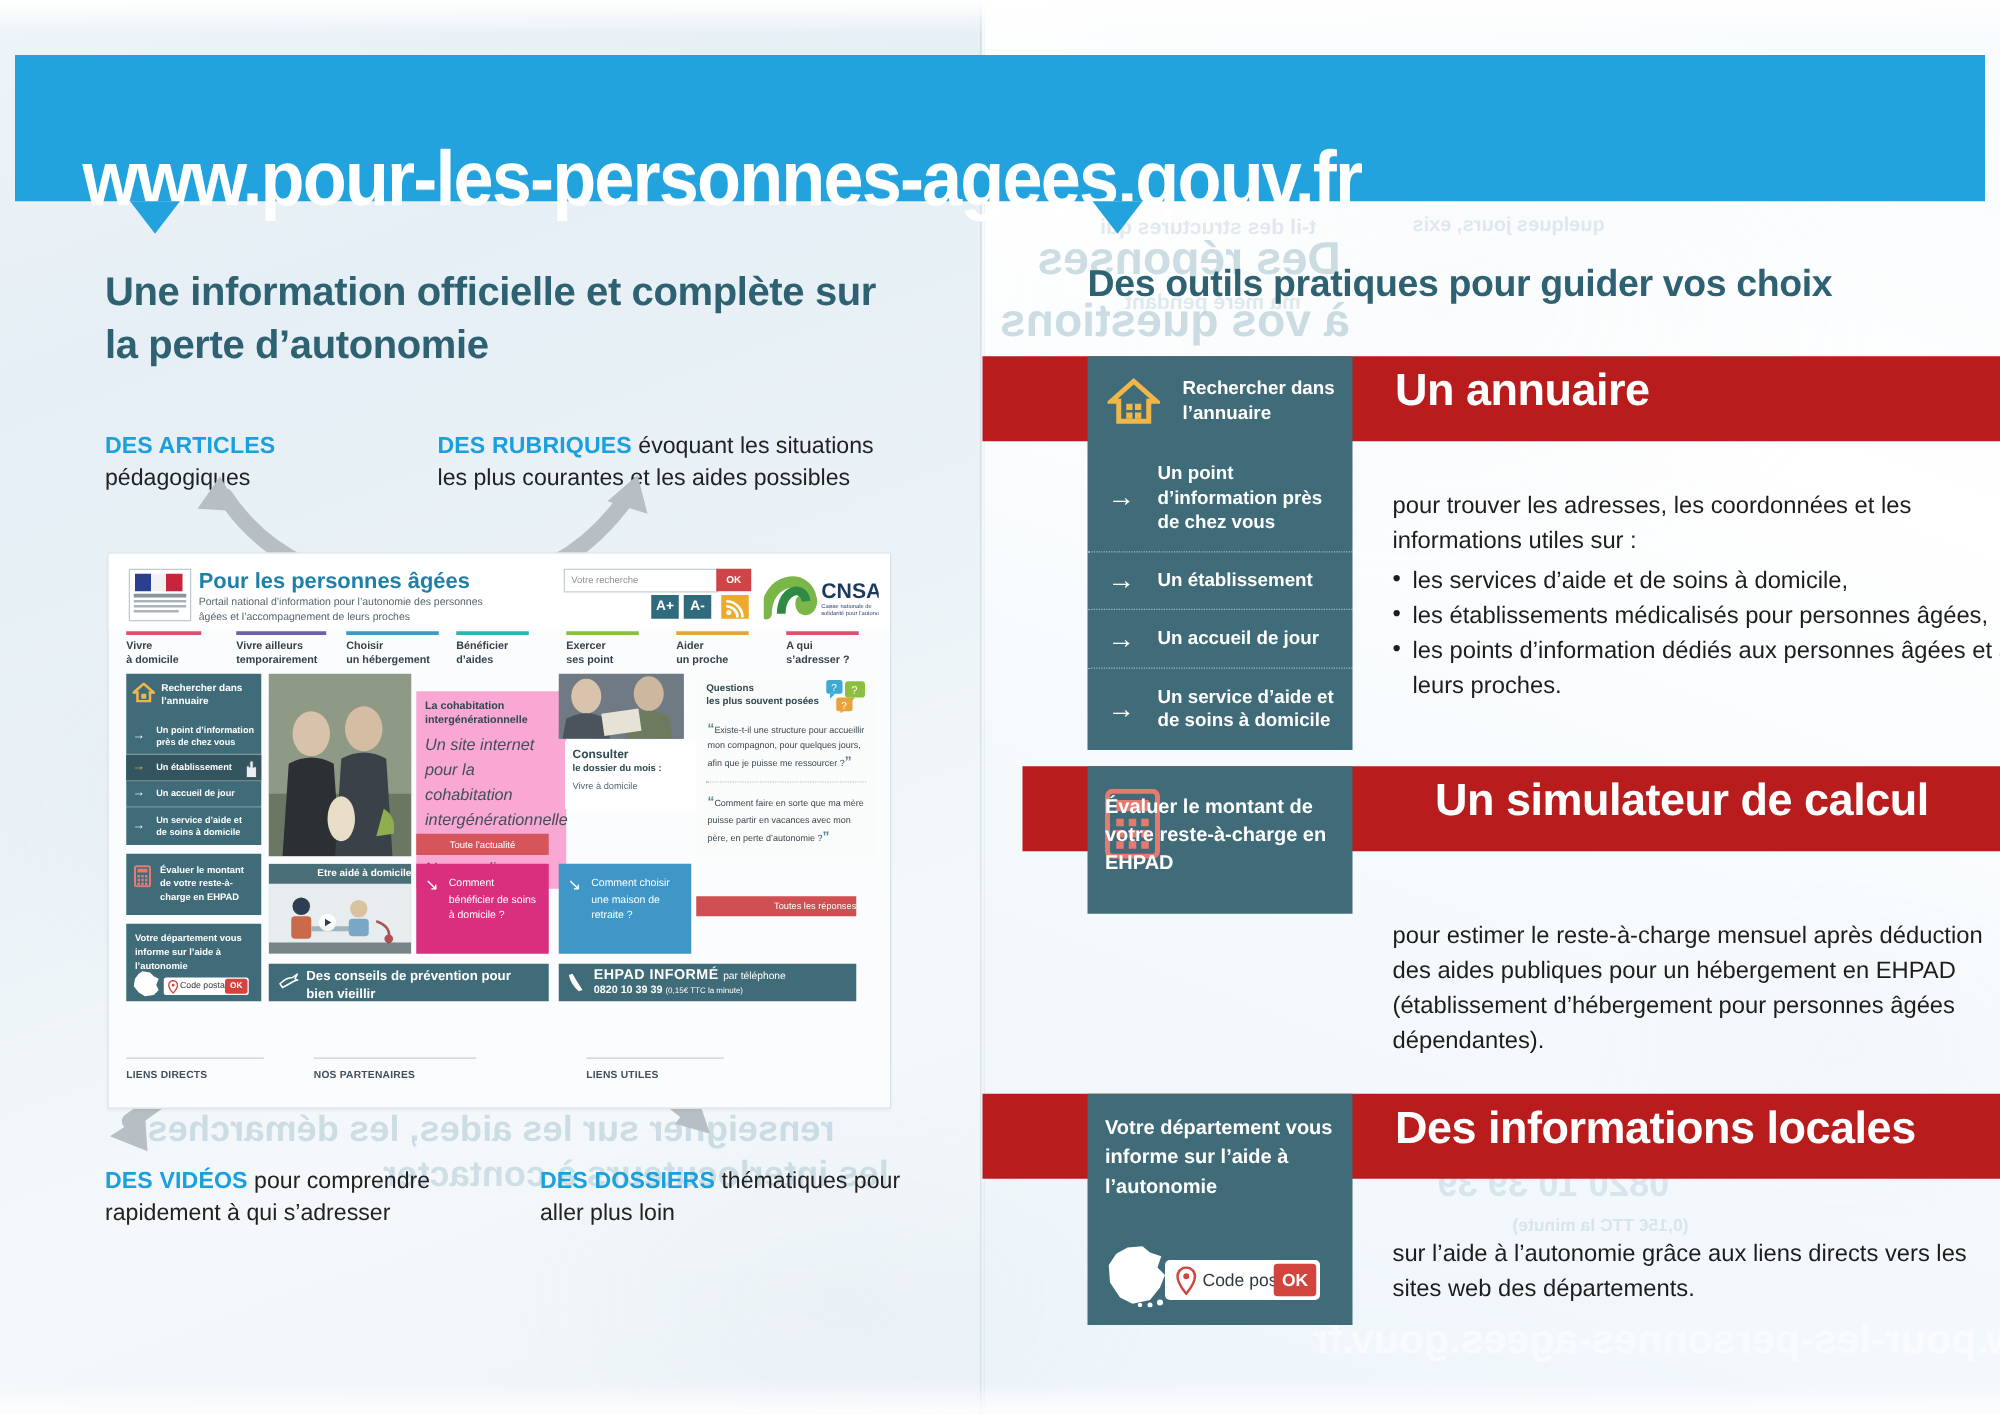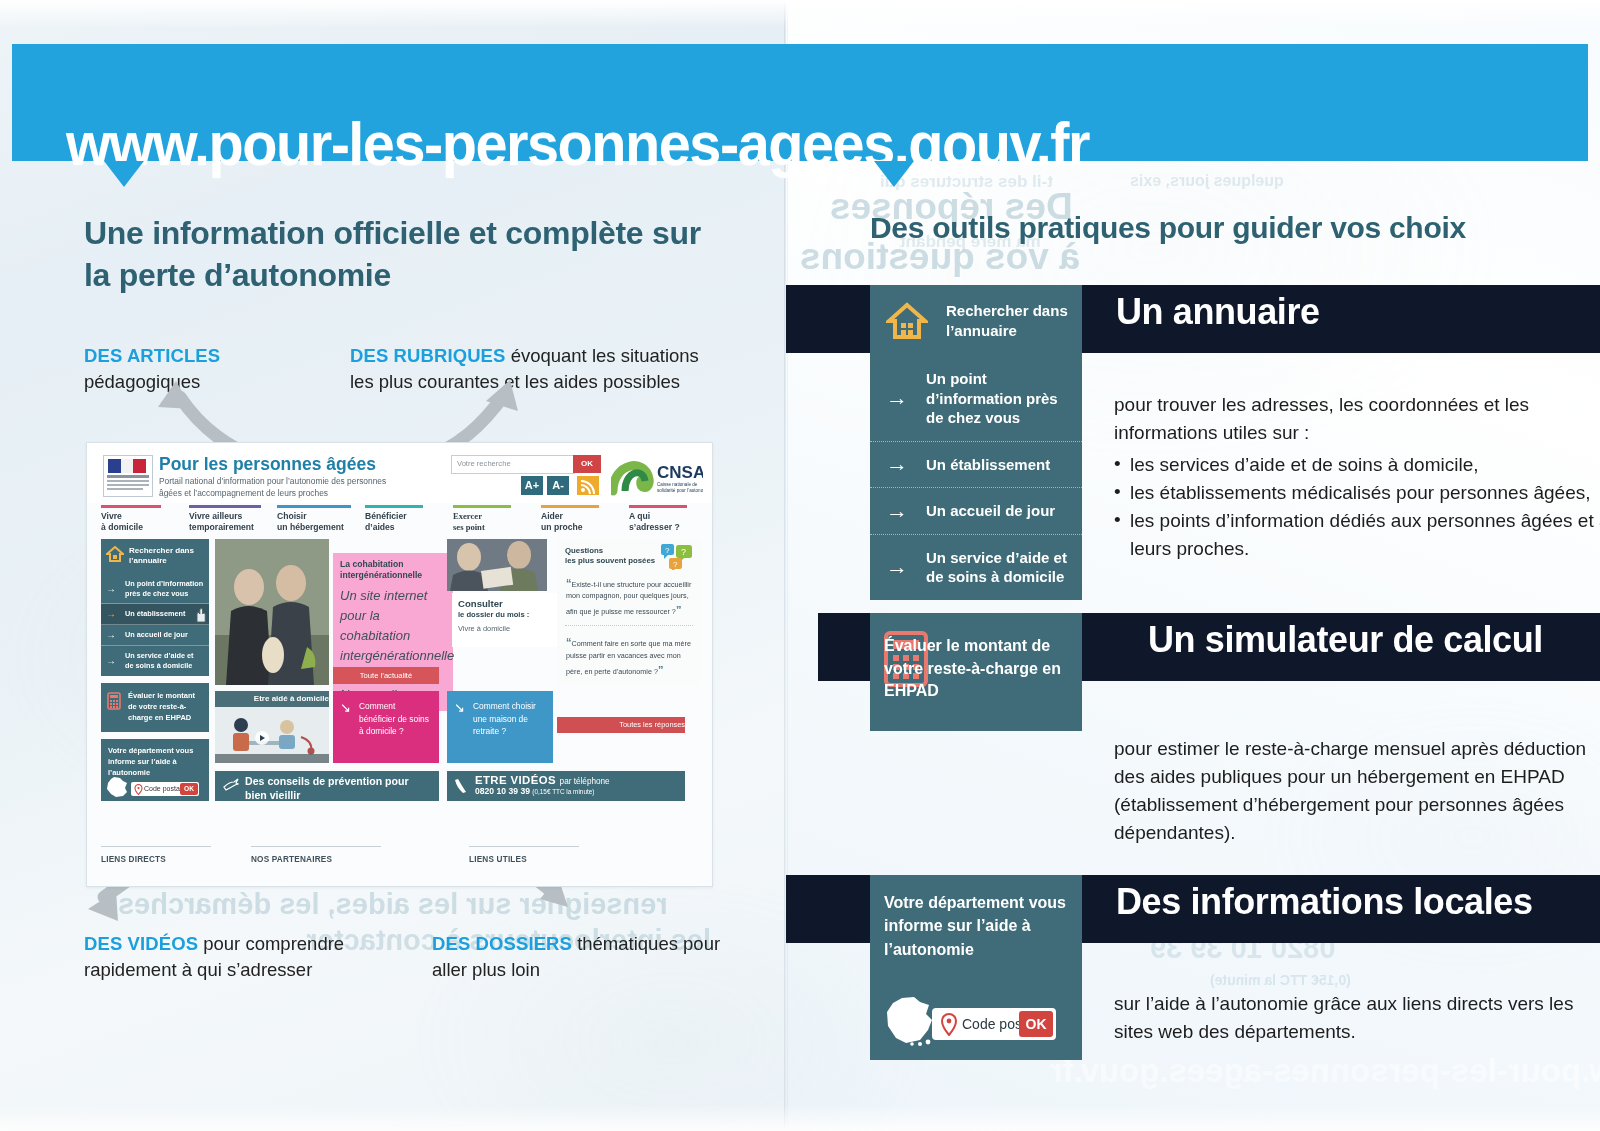--- a/index.html
+++ b/index.html
@@ -151,21 +151,21 @@
   .bar2 .l2 em{font-style:normal;font-size:6.4px;font-weight:normal;}
   .bicon{position:absolute;left:8px;top:7px;font-size:15px;color:#fff;line-height:1;}
   .mk-foot{position:absolute;left:14px;top:412px;width:598px;}
   .mk-foot .c{position:absolute;top:0;font-size:8.2px;font-weight:bold;color:#40505a;letter-spacing:.2px;}
   .mk-foot .ln{position:absolute;top:-9px;height:1px;background:#c6d0d6;}
 
   
   .rpanel{position:absolute;left:786px;top:175px;width:814px;height:956px;}
   .r-head{position:absolute;left:84px;top:36px;width:730px;
     color:#2e6272;font-size:30px;font-weight:bold;letter-spacing:-.3px;white-space:nowrap;}
-  .green{position:absolute;left:0;width:814px;height:68px;background:#0f172a;}
+  .green{position:absolute;left:0;width:814px;height:68px;background:#b91c1c;}
   .green .gt{position:absolute;left:330px;top:6px;color:#ffffff;font-size:36px;font-weight:bold;letter-spacing:-.4px;}
   .widget{position:absolute;left:84px;background:#3f6c78;width:212px;}
   .w-row{position:relative;color:#fff;font-size:15px;font-weight:bold;line-height:1.3;
     padding:13px 8px 13px 56px;border-bottom:1.5px dotted rgba(255,255,255,.5);}
   .w-row:last-child{border-bottom:none;}
   .w-row .ar{position:absolute;left:16px;top:50%;transform:translateY(-50%);font-size:22px;line-height:1;}
   .w-hd{position:relative;color:#fff;font-size:15px;font-weight:bold;line-height:1.3;
     padding:16px 8px 16px 76px;}
   .w-calc{position:relative;color:#fff;font-size:16px;font-weight:bold;line-height:1.42;
     padding:22px 10px 22px 14px;text-align:left;}
@@ -295,21 +295,21 @@
         <div class="it" style="left:176px;">
           <span>Choisir</span><br>
           <span>un hébergement</span>
         </div>
         <div class="bar" style="left:264px;width:58px;background:#2fb5b0;"></div>
         <div class="it" style="left:264px;">
           <span>Bénéficier</span><br>
           <span>d’aides</span>
         </div>
         <div class="bar" style="left:352px;width:58px;background:#8cbf3f;"></div>
-        <div class="it" style="left:352px;font-family:Liberation Serif, serif;">
+        <div class="it" style="left:352px;">
           <span>Exercer</span><br>
           <span>ses point</span>
         </div>
         <div class="bar" style="left:440px;width:58px;background:#e8a33d;"></div>
         <div class="it" style="left:440px;">
           <span>Aider</span><br>
           <span>un proche</span>
         </div>
         <div class="bar" style="left:528px;width:58px;background:#d9536f;"></div>
         <div class="it" style="left:528px;">
@@ -467,21 +467,21 @@
           <svg class="bicon" width="16" height="14" viewBox="0 0 16 14">
               <path d="M1 9 q5 -5 10 -5 l4 -3 -2 4 2 1 -3 1 q-5 3 -9 5z" fill="none" stroke="#fff" stroke-width="1.2"></path>
             </svg>
           <span>Des conseils de prévention pour bien vieillir</span>
         </div>
         <div class="bar2">
           <svg class="bicon" width="14" height="16" viewBox="0 0 14 16">
               <path d="M3 1 q4 7 8 13 l-3 1 q-6 -5 -8 -13z" fill="#fff"></path>
             </svg>
           <div class="l1">
-            <span>ETRE VIDÉOS</span>
+            <span>EHPAD INFORMÉ</span>
             <em>par téléphone</em>
           </div>
           <div class="l2">
             <span>0820 10 39 39</span>
             <em>(0,15€ TTC la minute)</em>
           </div>
         </div>
       </div>
 
       <div class="mk-foot">

